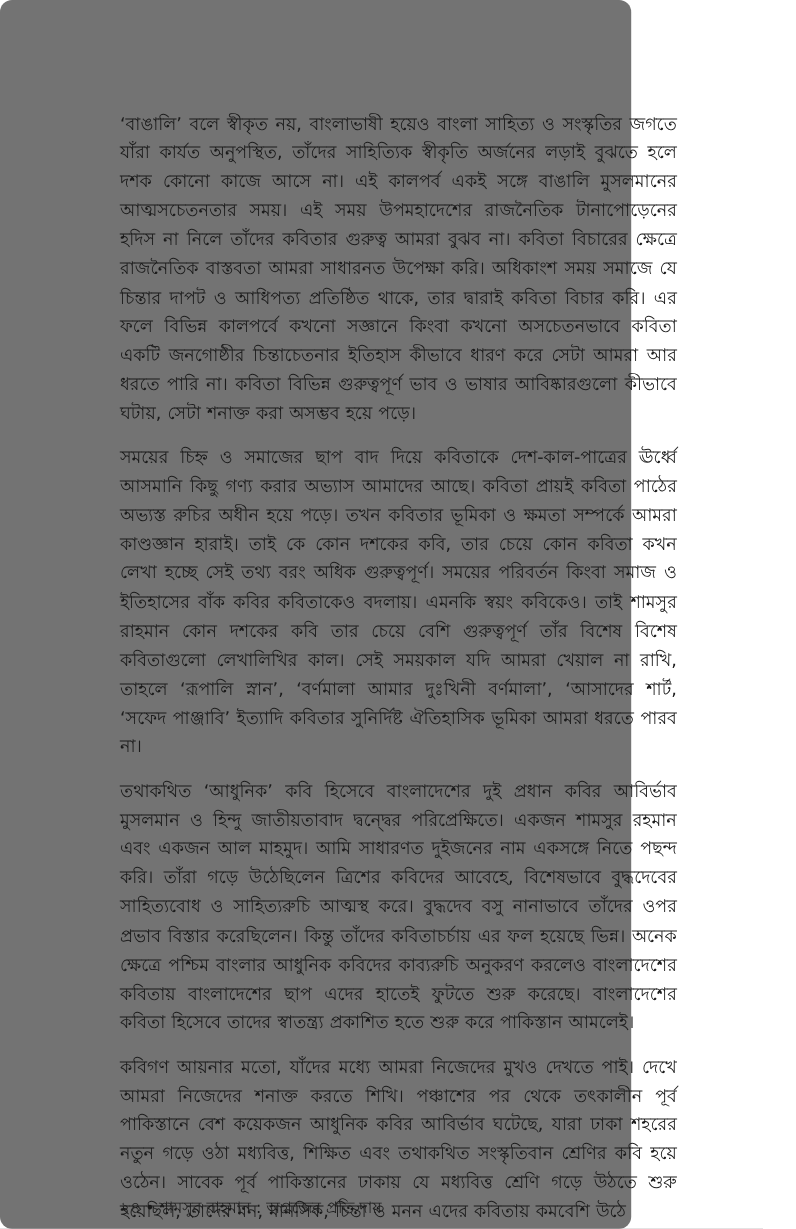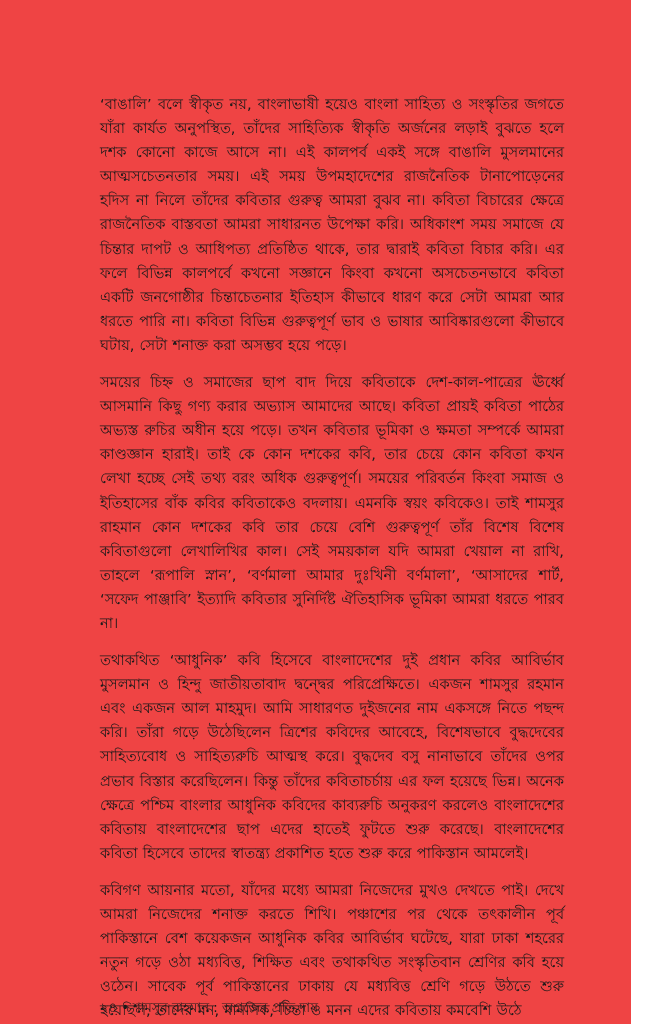--- a/index.html
+++ b/index.html
@@ -8,24 +8,25 @@
   }
   body {
     width: 663px;
     height: 1024px;
     background: #ffffff;
     font-family: "Liberation Serif", "DejaVu Serif", serif;
     overflow: hidden;
   }
   .page {
     position: relative;
-    width: 631px;
+    width: 526px;
     height: 1024px;
-    background: #ef4444;
+    background: #737373;
     box-sizing: border-box;
+    border-radius: 10px;
   }
   .text-block {
     position: absolute;
     left: 100px;
     top: 92px;
     width: 464px;
   }
   .para {
     margin: 0 0 13px 0;
     padding: 0;

